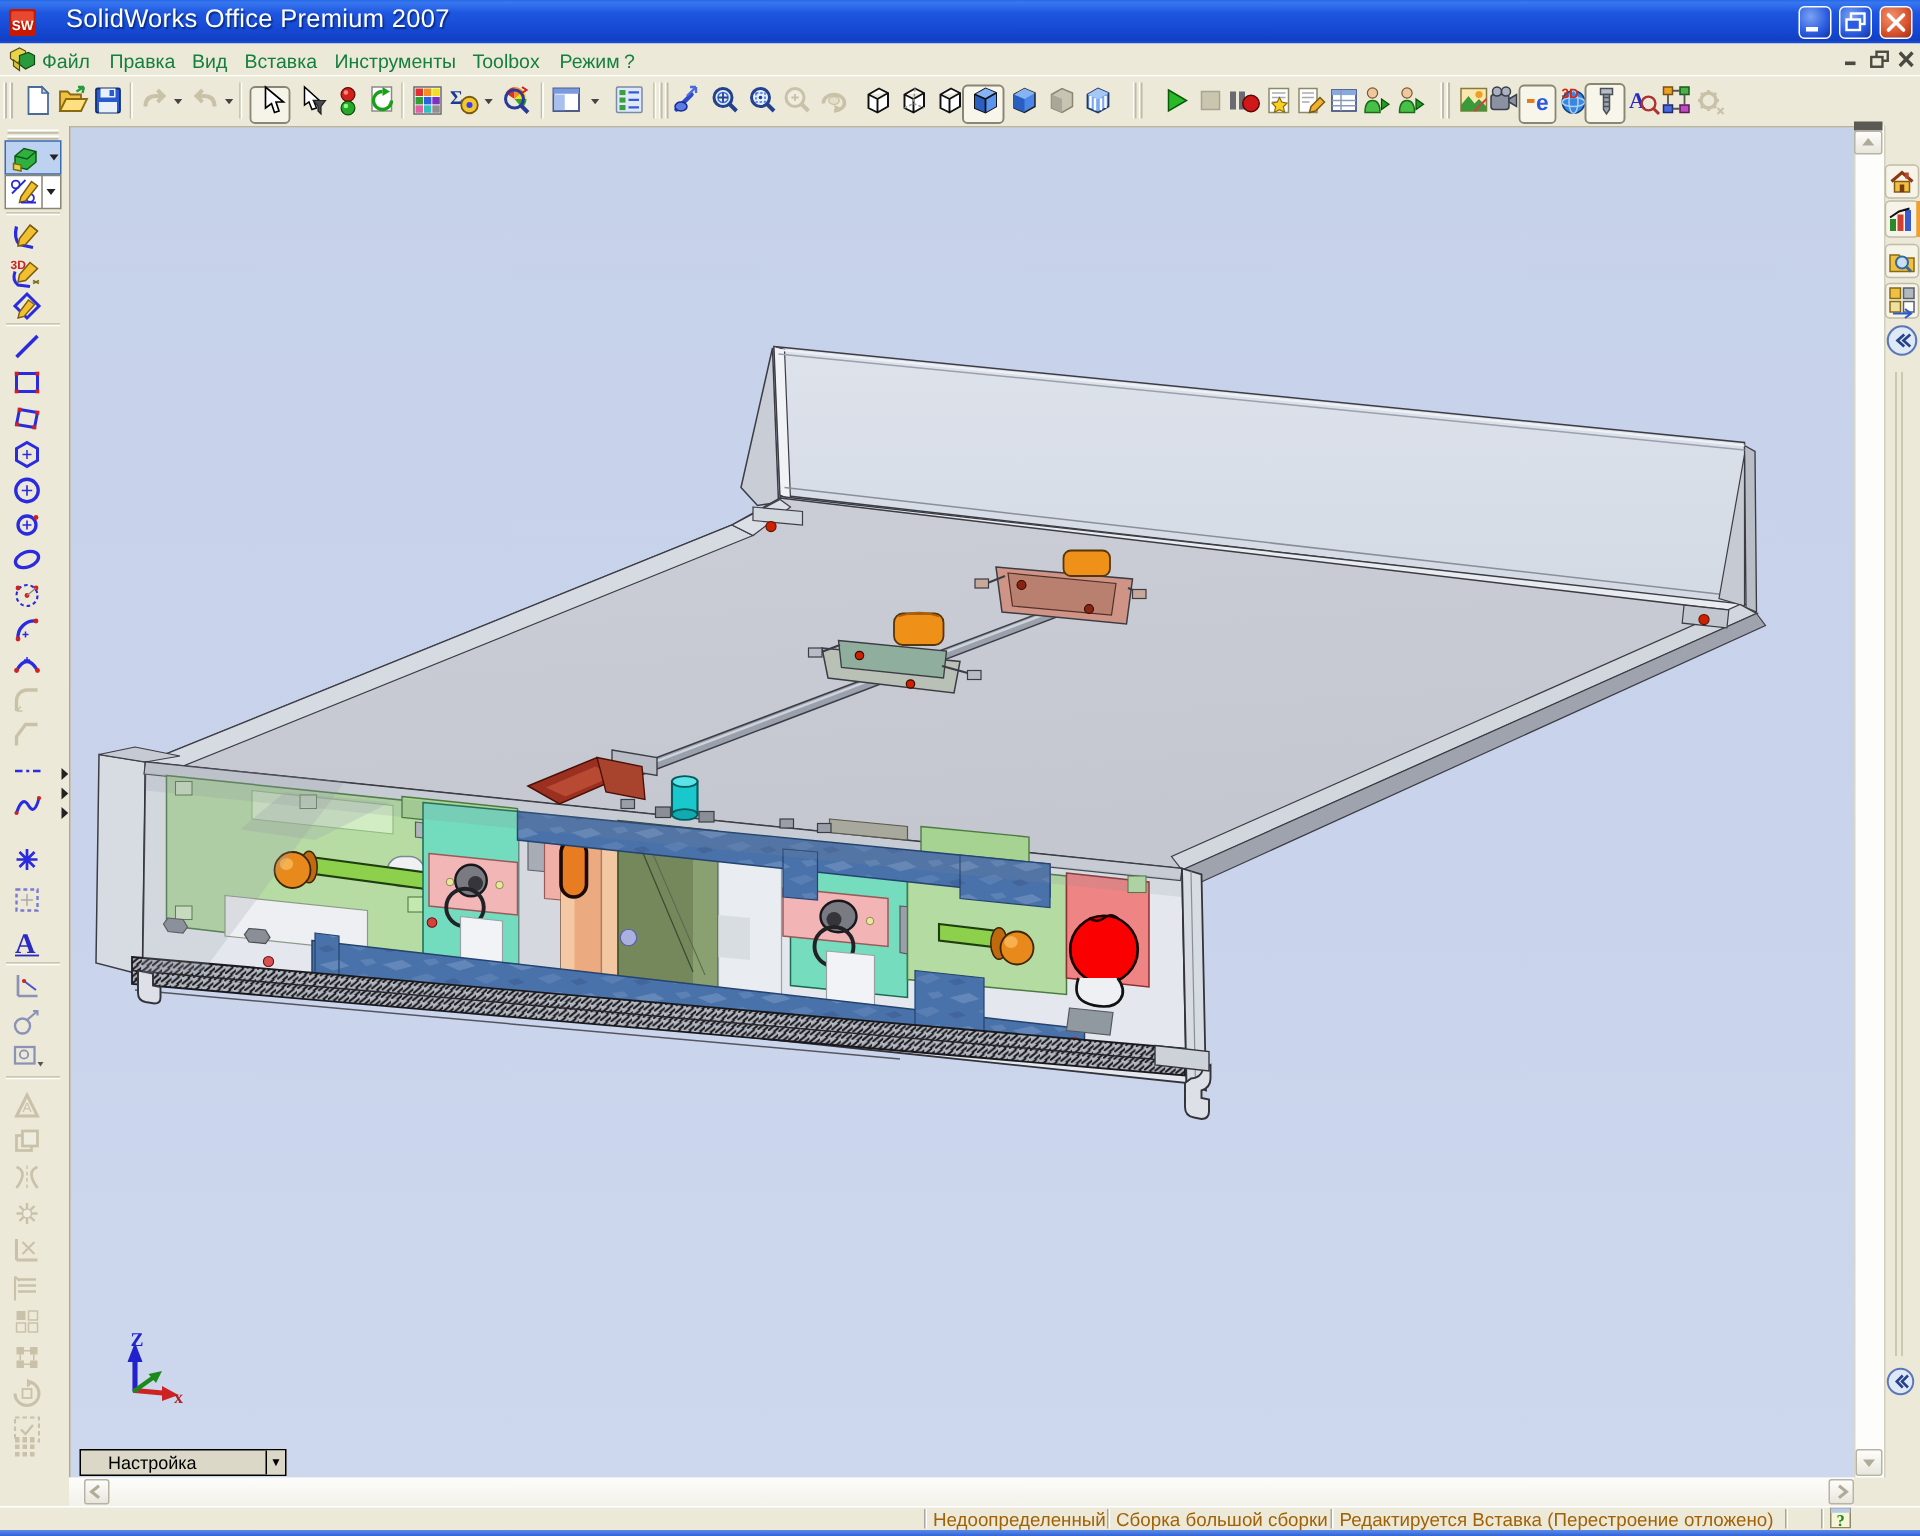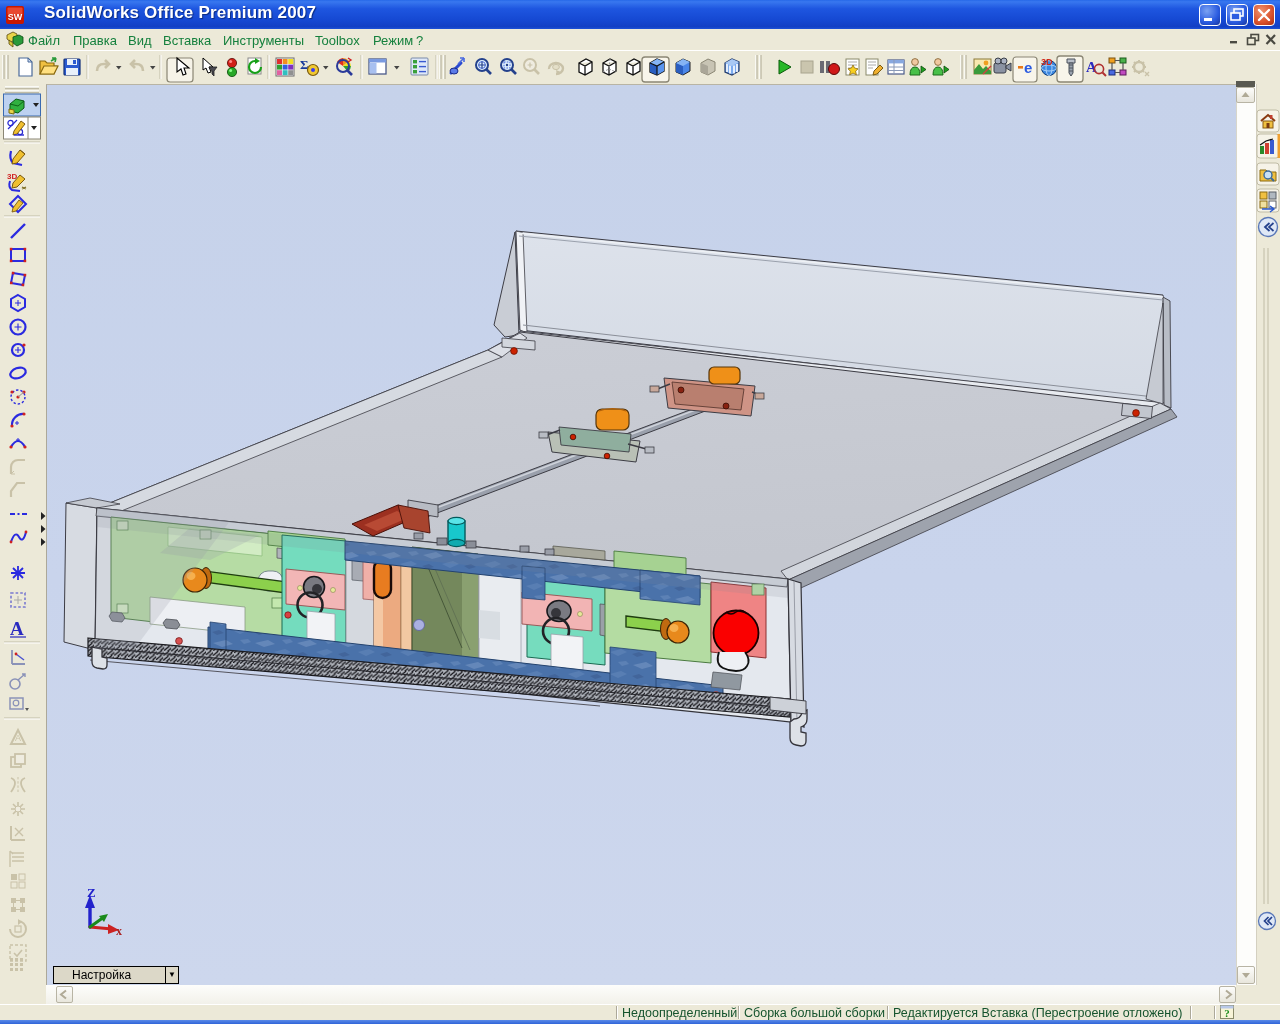--- a/index.html
+++ b/index.html
@@ -1,32 +1,32 @@
 <!DOCTYPE html>
 <html><head><meta charset="utf-8"><style>
 *{margin:0;padding:0;box-sizing:border-box}
 html,body{width:1280px;height:1024px;overflow:hidden;font-family:"Liberation Sans",sans-serif}
 body{position:relative;background:#ece9d8}
 .abs{position:absolute}
 #titlebar{left:0;top:0;width:1280px;height:29px;background:linear-gradient(180deg,#2668e8 0%,#3877ef 6%,#1e56e0 30%,#1548d2 70%,#123fc4 92%,#1d52d8 100%);}
-#title-text{left:44px;top:3px;color:#fff;font-size:17px;font-weight:bold;letter-spacing:0.2px;text-shadow:1px 1px 1px #0a2a80}
+#title-text{left:44px;top:3px;color:#fff;font-size:17px;font-weight:normal;letter-spacing:0.2px;text-shadow:1px 1px 1px #0a2a80}
 .tbtn{top:4px;width:22px;height:22px;border:1px solid #fff;border-radius:4px}
 #menubar{left:0;top:29px;width:1280px;height:22px;background:#ece9d8;border-bottom:1px solid #fff}
 .mi{position:absolute;top:33px;font-size:13px;color:#15803d}
 #toolbar{left:0;top:51px;width:1280px;height:33px;background:#ece9d8}
 #leftbar{left:0;top:84px;width:46px;height:901px;background:#ece9d8}
 #viewport{left:46px;top:84px;width:1190px;height:901px;background:linear-gradient(180deg,#c6d2ea 0%,#c9d4ec 55%,#cdd7ed 100%);border-left:1px solid #aca899;border-top:1px solid #b8b4a4}
 #vscroll{left:1236px;top:84px;width:20px;height:901px;background:#fdfdfb;border-left:1px solid #d8d6ca}
 #taskpane{left:1256px;top:84px;width:24px;height:901px;background:#ece9d8;border-left:1px solid #d4d0c0}
 #hscroll{left:46px;top:985px;width:1190px;height:19px;background:linear-gradient(180deg,#fdfdfb,#f2f1ea)}
 #statusbar{left:0;top:1004px;width:1280px;height:16px;background:#ece9d8;border-top:1px solid #fff}
 #bluestrip{left:0;top:1020px;width:1280px;height:4px;background:linear-gradient(180deg,#5a8ae8,#2f64d8)}
-.sseg{position:absolute;top:2px;font-size:12.5px;color:#14532d;white-space:nowrap}
+.sseg{position:absolute;top:2px;font-size:12.5px;color:#a16207;white-space:nowrap}
 .ssep{position:absolute;top:1px;height:13px;width:1px;background:#aca899;box-shadow:1px 0 0 #fff}
-#combo{left:53px;top:966px;width:126px;height:18px;background:#dcd8c8;border:1px solid #000;font-size:12px}
+#combo{left:53px;top:966px;width:138px;height:18px;background:#dcd8c8;border:1px solid #000;font-size:12px}
 .sbtn{position:absolute;background:linear-gradient(180deg,#fdfdfb,#e8e6dc);border:1px solid #b8b4a4;border-radius:2px}
 </style></head><body>
 <div class="abs" id="titlebar"></div>
 <div class="abs" id="title-text">SolidWorks Office Premium 2007</div>
 <svg class="abs" style="left:5px;top:4px" width="22" height="22" viewBox="0 0 22 22">
     <rect x="1" y="2" width="18" height="18" rx="2" fill="#c81800"></rect>
     <rect x="2.5" y="3.5" width="15" height="7" rx="1" fill="#e84830"></rect>
     <text x="10" y="16" font-size="9" font-weight="bold" fill="#fff" text-anchor="middle" font-family="Liberation Sans">SW</text>
   </svg>
 <div class="abs tbtn" style="left:1199px;background:radial-gradient(circle at 35% 30%,#7ba2f2,#2a5be0 60%,#16349e)"><svg width="20" height="20">

